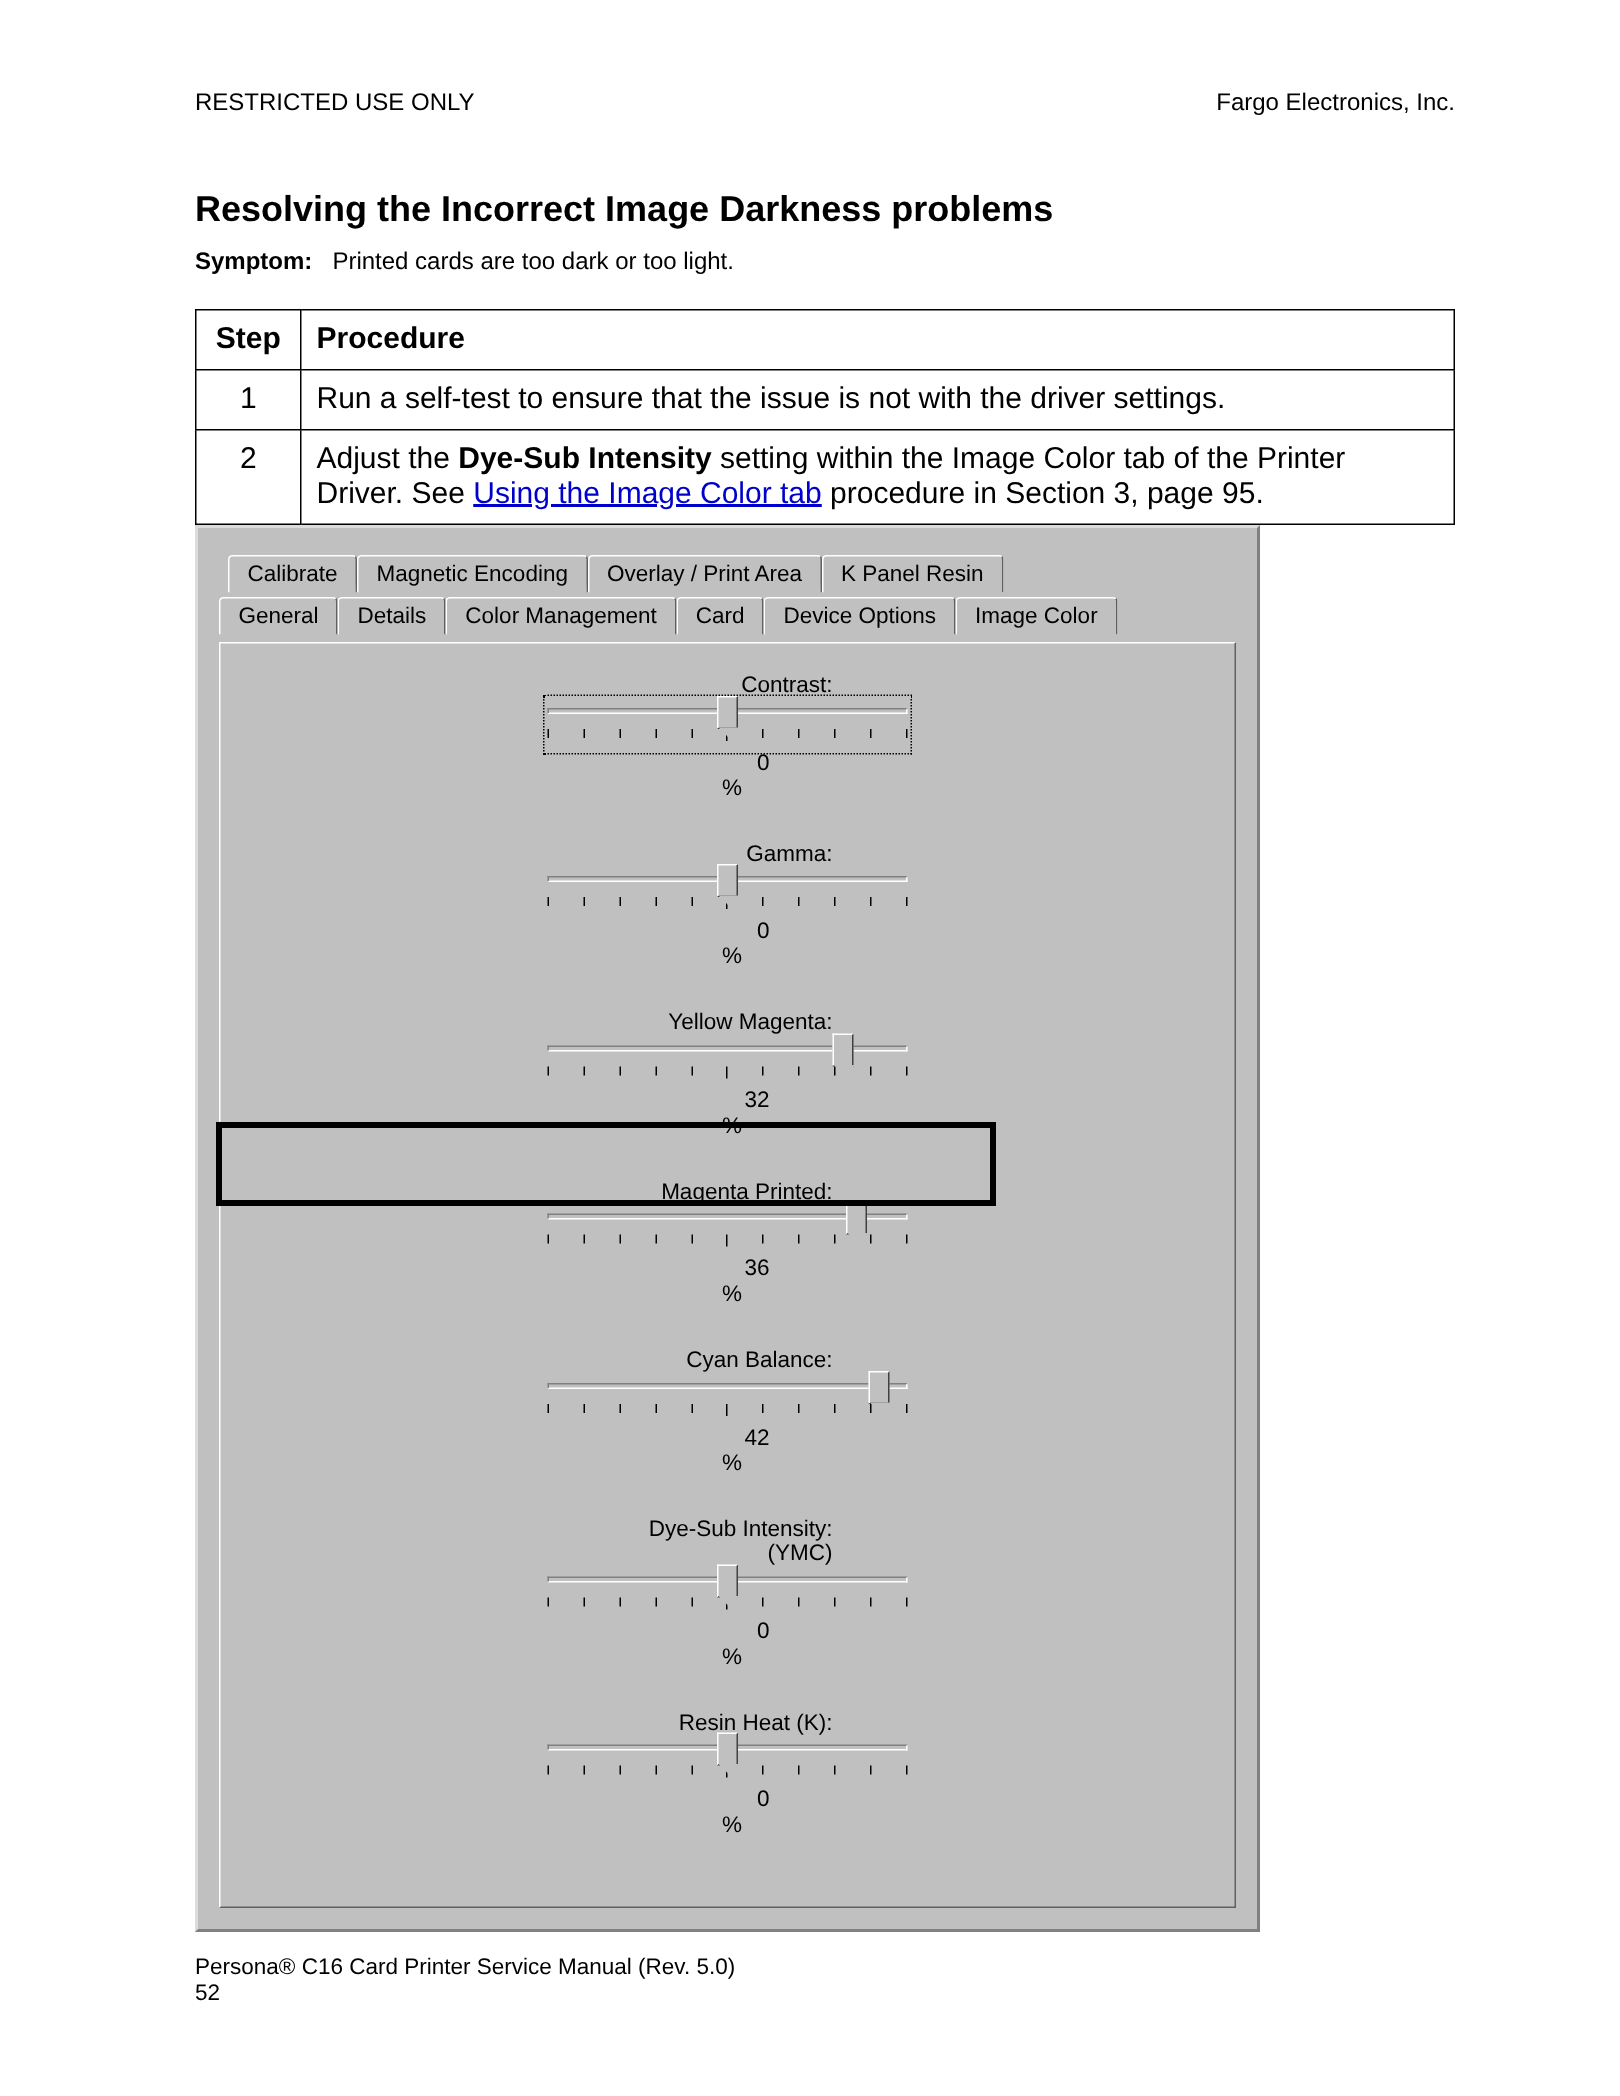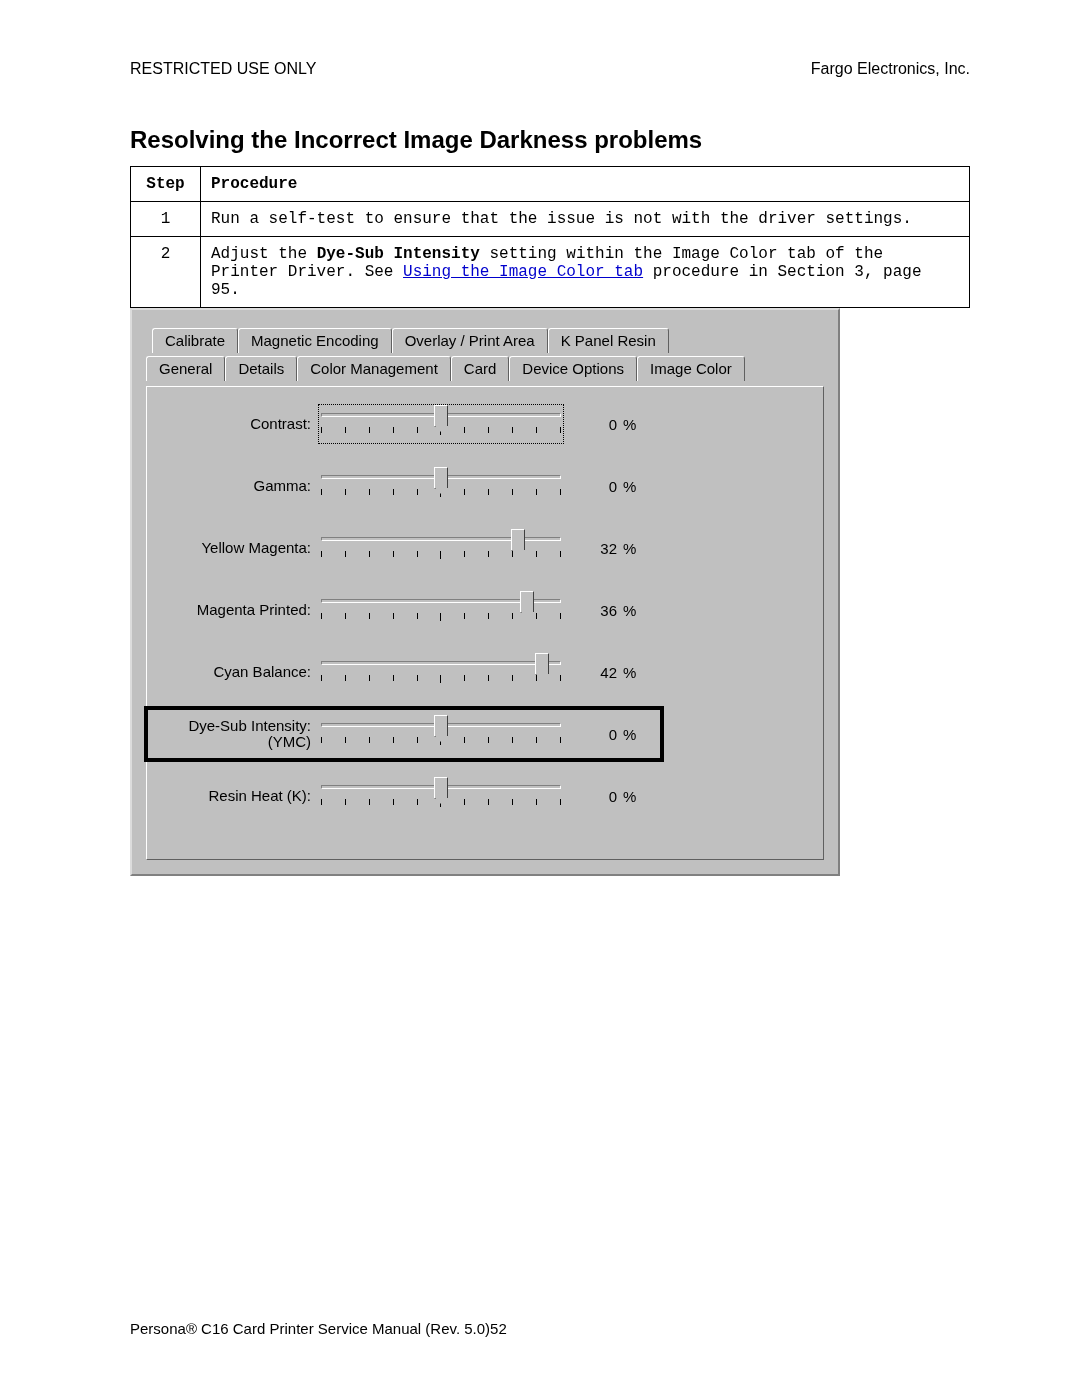--- a/index.html
+++ b/index.html
@@ -24,22 +24,21 @@
     font-size: 24px;
     font-weight: bold;
     margin-bottom: 12px;
   }
   .symptom-line { font-size: 16px; margin-bottom: 22px; }
   .symptom-line .label { font-weight: bold; }
 
   table.steps {
     border-collapse: collapse;
     width: 100%;
-    font-size: 16px;
-    font-family: Liberation Mono, monospace;
+    font-size: 20px;
   }
   table.steps th, table.steps td {
     border: 1px solid #000;
     padding: 8px 10px;
     vertical-align: top;
     text-align: left;
   }
   table.steps th.step-col { width: 70px; text-align: center; }
   table.steps td.step-num { text-align: center; }
   .bold { font-weight: bold; }
@@ -94,20 +93,21 @@
     border-bottom: 1px solid #606060;
     background: #c0c0c0;
     padding: 20px 14px 18px 14px;
     position: relative;
     margin-top: -4px;
   }
   .slider-row {
     display: flex;
     align-items: center;
     margin-bottom: 28px;
+    flex-direction: column;
   }
   .slider-label {
     width: 160px;
     text-align: right;
     padding-right: 10px;
     font-size: 15px;
     line-height: 1.1;
   }
   .slider-wrap { width: 240px; position: relative; height: 34px; }
   .slider-wrap.focused { outline: 1px dotted #000; outline-offset: 2px; }
@@ -151,34 +151,41 @@
     border: 4px solid #000;
     pointer-events: none;
   }
 
   .footer {
     position: absolute;
     left: 130px;
     right: 130px;
     bottom: 60px;
     display: flex;
+    justify-content: space-between;
     font-size: 15px;
+    flex-direction: column;
   }
 </style>
 </head>
 <body>
 
 <div class="page">
   <div class="header-line">
     <span>RESTRICTED USE ONLY</span>
     <span>Fargo Electronics, Inc.</span>
   </div>
 
   <h1 class="title">Resolving the Incorrect Image Darkness problems</h1>
 
+  <p class="symptom-line">
+    <span class="label">Symptom:</span>
+    <span> &nbsp;</span>
+    <span>Printed cards are too dark or too light.</span>
+  </p>
 
   <table class="steps">
     <thead>
       <tr>
         <th class="step-col">Step</th>
         <th>Procedure</th>
       </tr>
     </thead>
     <tbody>
       <tr>

